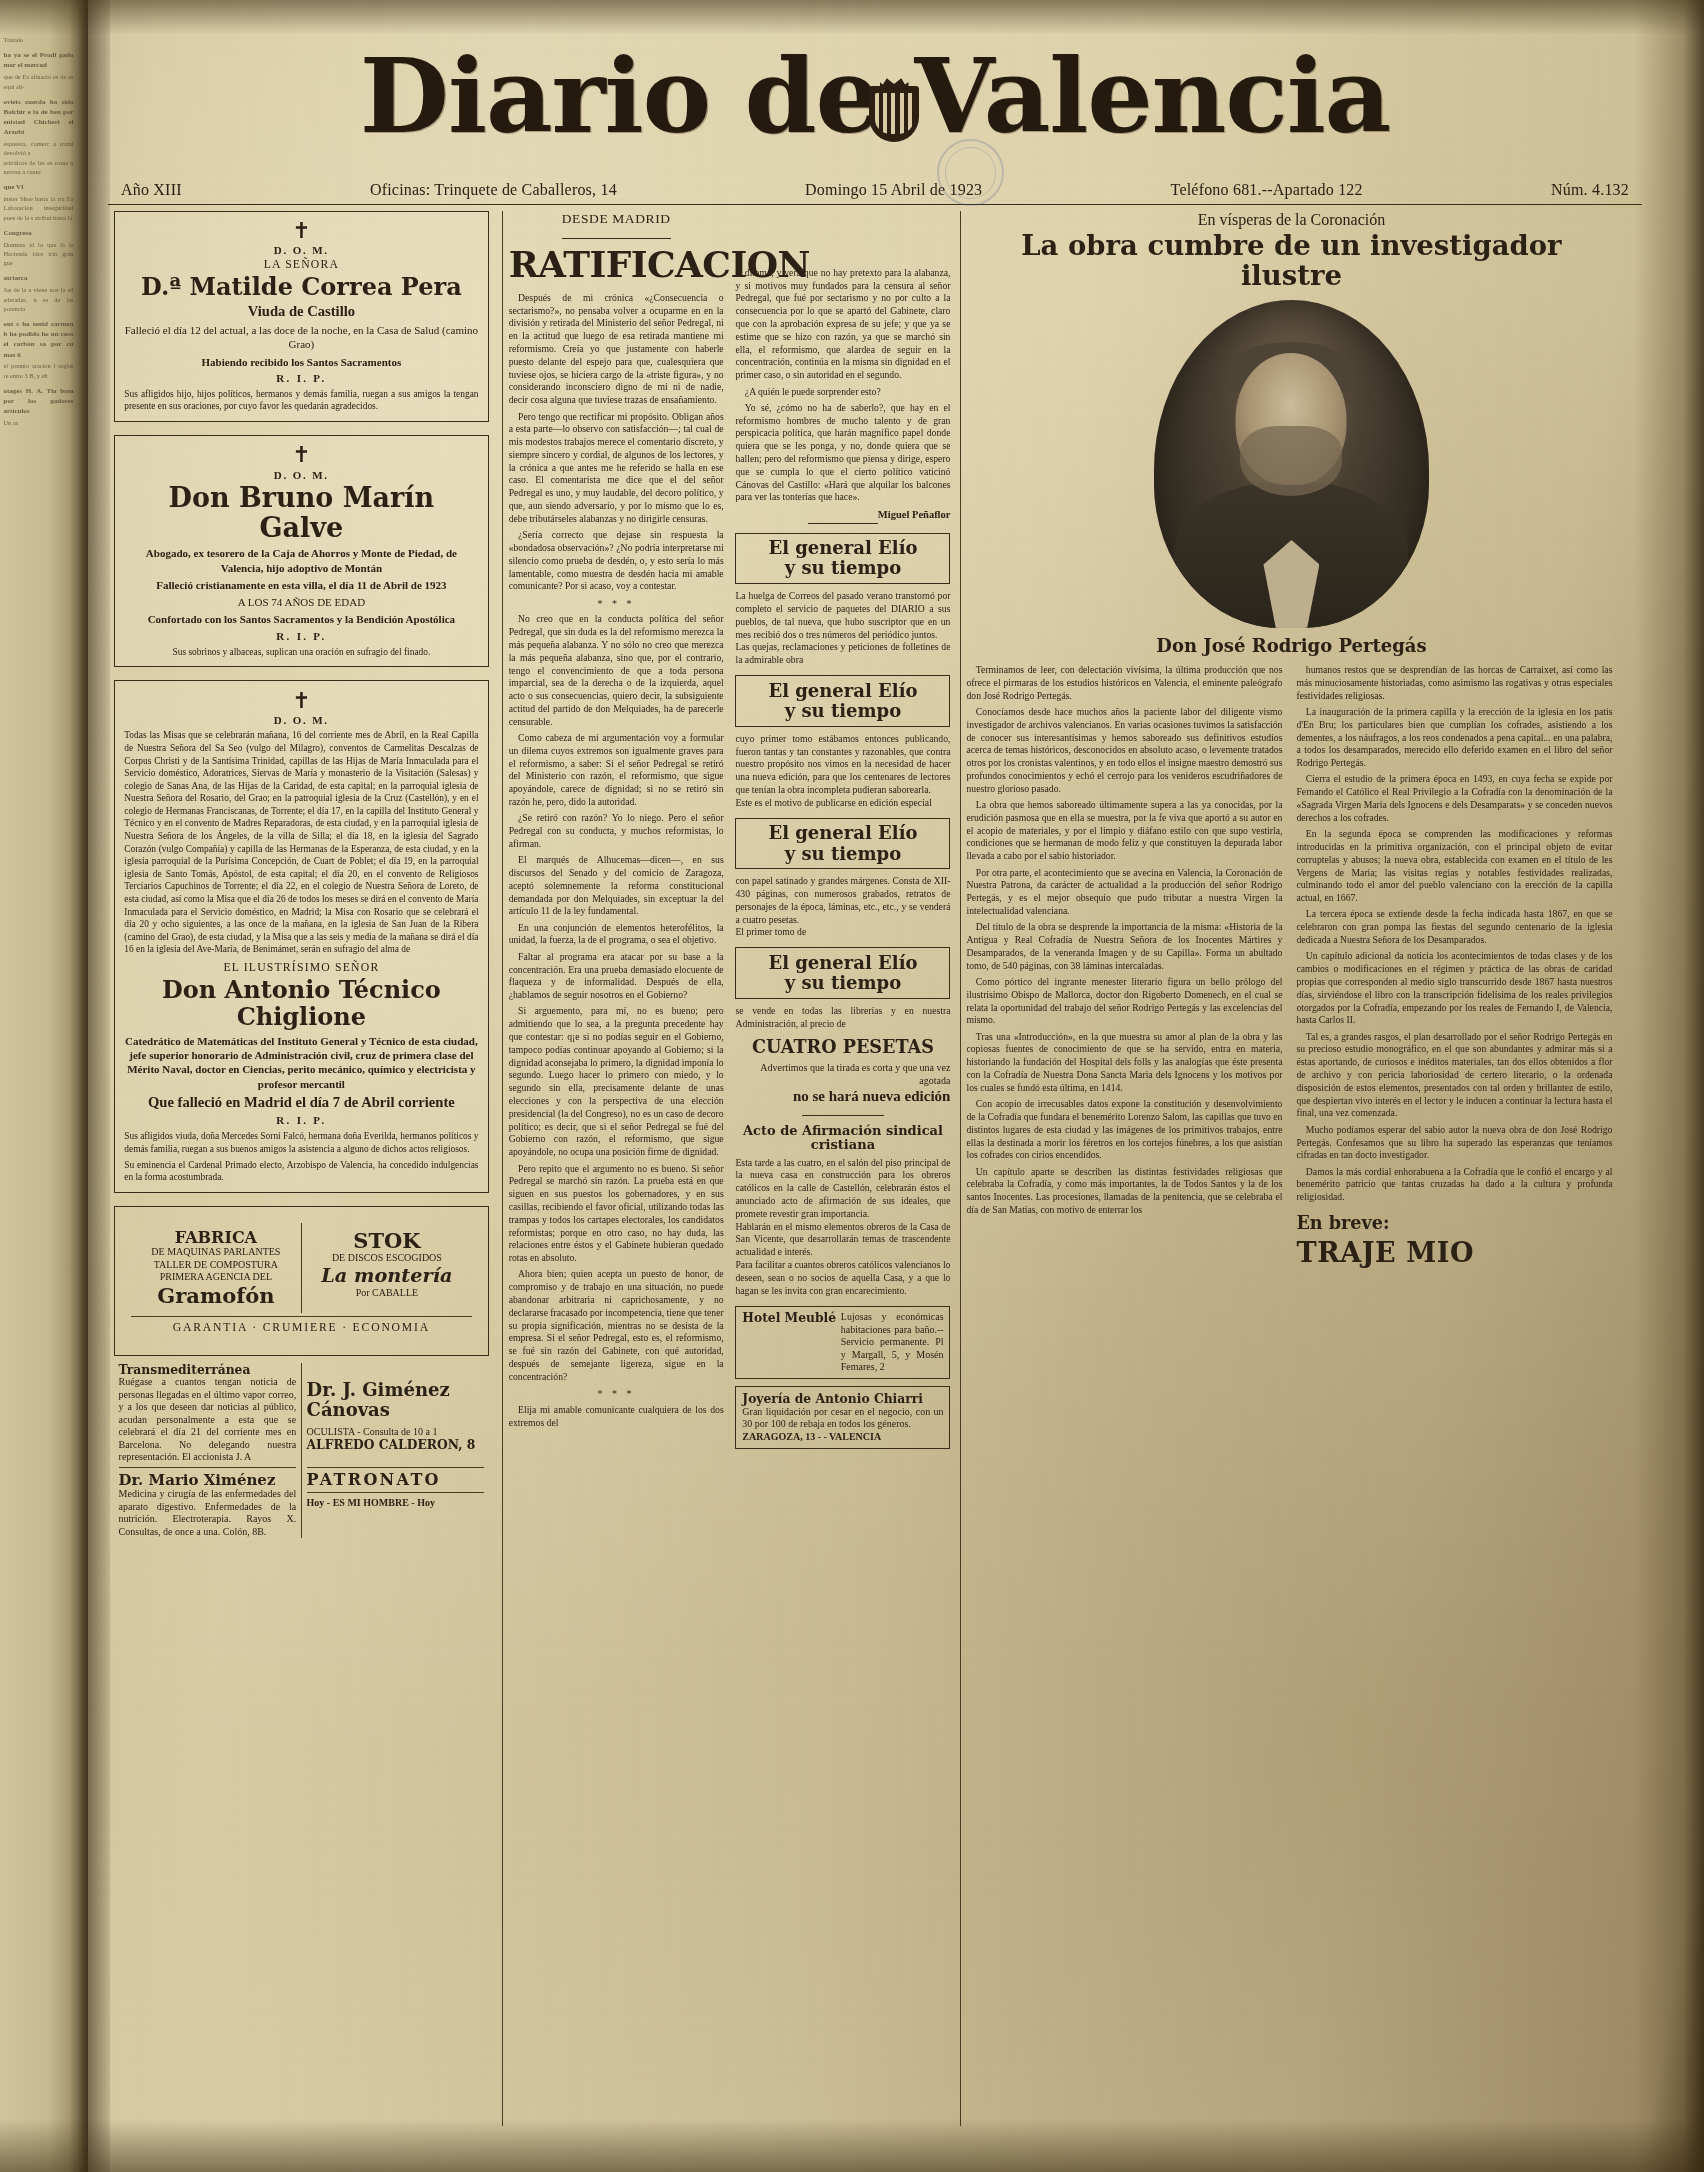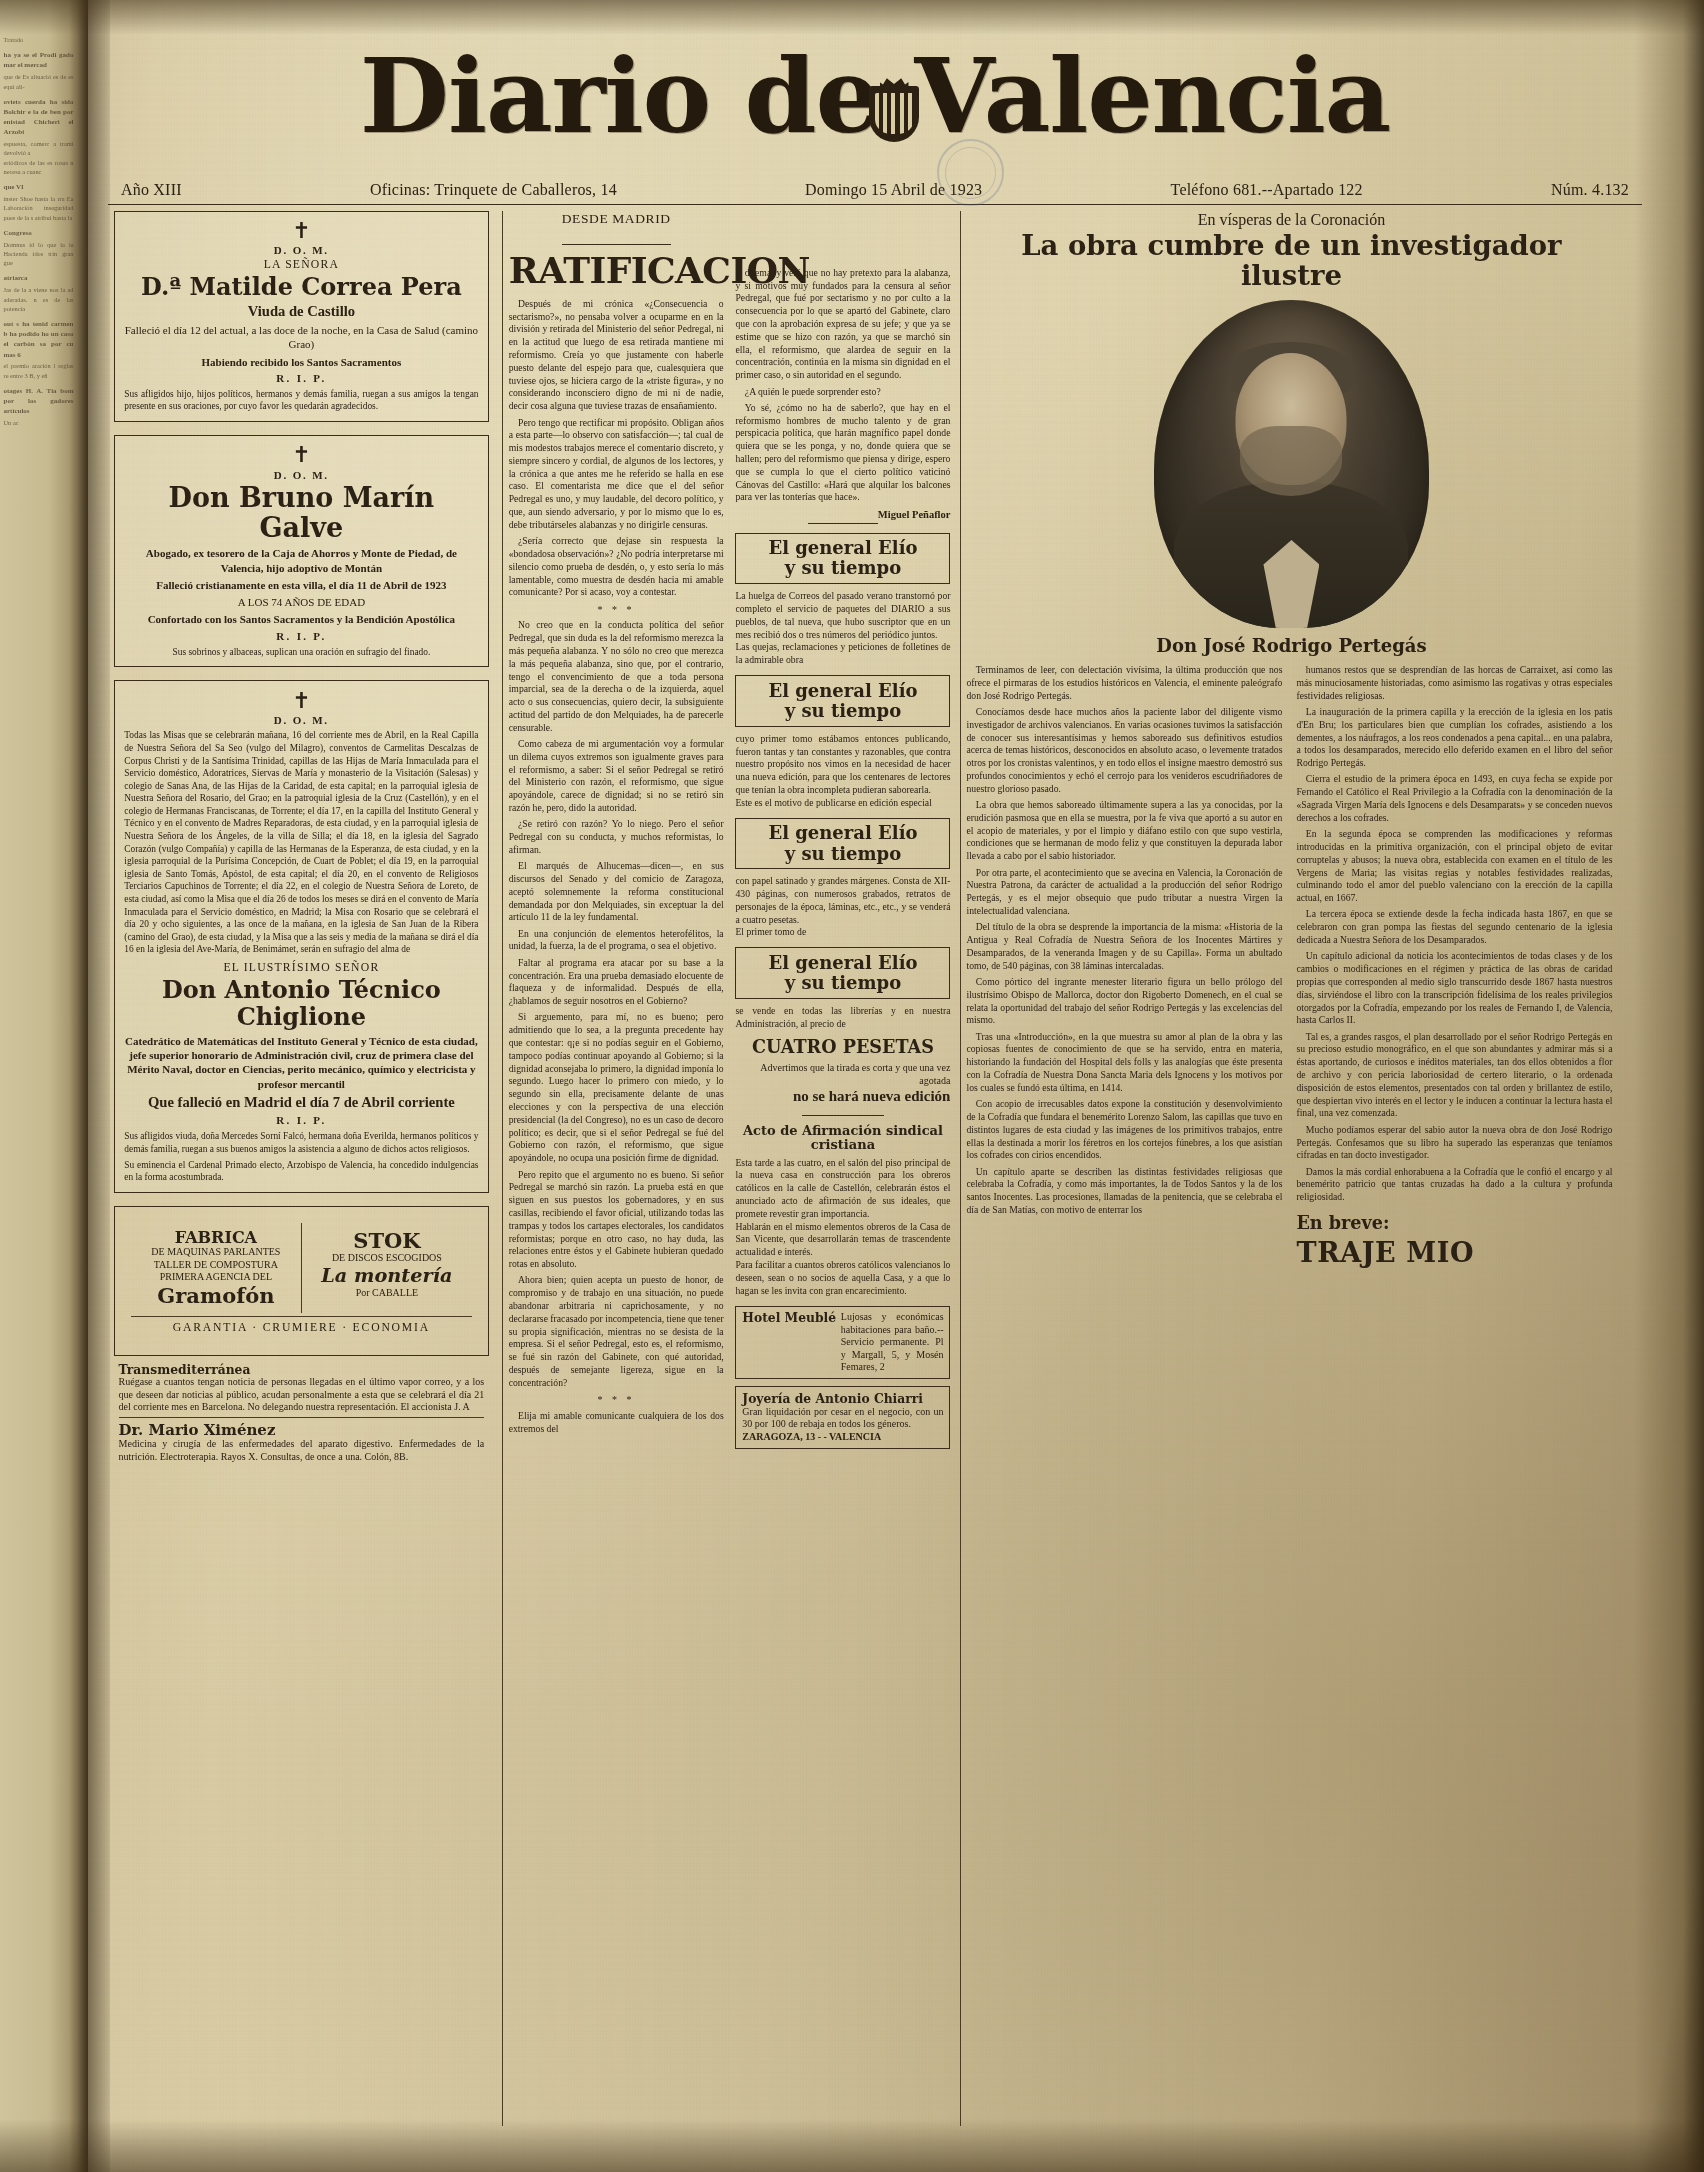--- a/index.html
+++ b/index.html
@@ -220,21 +220,21 @@
     margin-top: 3.5px;
   }
   .obit-para.center { text-align: center; }
 
   
   .kicker {
     text-align: center;
     font-size: 13.5px;
     letter-spacing: 0.6px;
     border-bottom: 1.2px solid #3a2c19;
-    padding-bottom: 17px;
+    padding-bottom: 11px;
     margin-bottom: 4.7px;
     display: inline-block;
   }
   .kicker-wrap { text-align: center; }
   .headline-xl {
     font-family: "DejaVu Serif", serif;
     font-size: 36px;
     font-weight: bold;
     text-align: center;
     line-height: 1.05;
@@ -498,20 +498,29 @@
           <div class="ad-spaced" style="padding-bottom:4.7px">GARANTIA · CRUMIERE · ECONOMIA</div>
         </div>
 
         <div class="ad-row">
           <div class="ad-col">
             <div class="ad-title sm" style="text-align:left">Transmediterránea</div>
             <div class="ad-sub" style="text-align:justify">Ruégase a cuantos tengan noticia de personas llegadas en el último vapor correo, y a los que deseen dar noticias al público, acudan personalmente a esta que se celebrará el día 21 del corriente mes en Barcelona. No delegando nuestra representación. El accionista J. A</div>
             <div class="ad-line"></div>
             <div class="ad-title sm" style="text-align:left;font-size:15px">Dr. Mario Ximénez</div>
             <div class="ad-sub" style="text-align:justify">Medicina y cirugía de las enfermedades del aparato digestivo. Enfermedades de la nutrición. Electroterapia. Rayos X. Consultas, de once a una. Colón, 8B.</div>
+          </div>
+          <div class="ad-col">
+            <div class="ad-title" style="font-size:18px;margin-top:17.6px">Dr. J. Giménez Cánovas</div>
+            <div class="ad-sub" style="margin-top:5.9px">OCULISTA - Consulta de 10 a 1</div>
+            <div class="ad-title sm">ALFREDO CALDERON, 8</div>
+            <div class="ad-line" style="margin-top:15px"></div>
+            <div class="ad-title" style="letter-spacing:2.3px">PATRONATO</div>
+            <div class="ad-line"></div>
+            <div class="ad-sub bold">Hoy - ES MI HOMBRE - Hoy</div>
           </div>
         </div>
 
       </div>
 
       <div class="vrule"></div>
 
       <div class="col-mid">
         <div class="col-mid-a">
           <div class="kicker-wrap">

